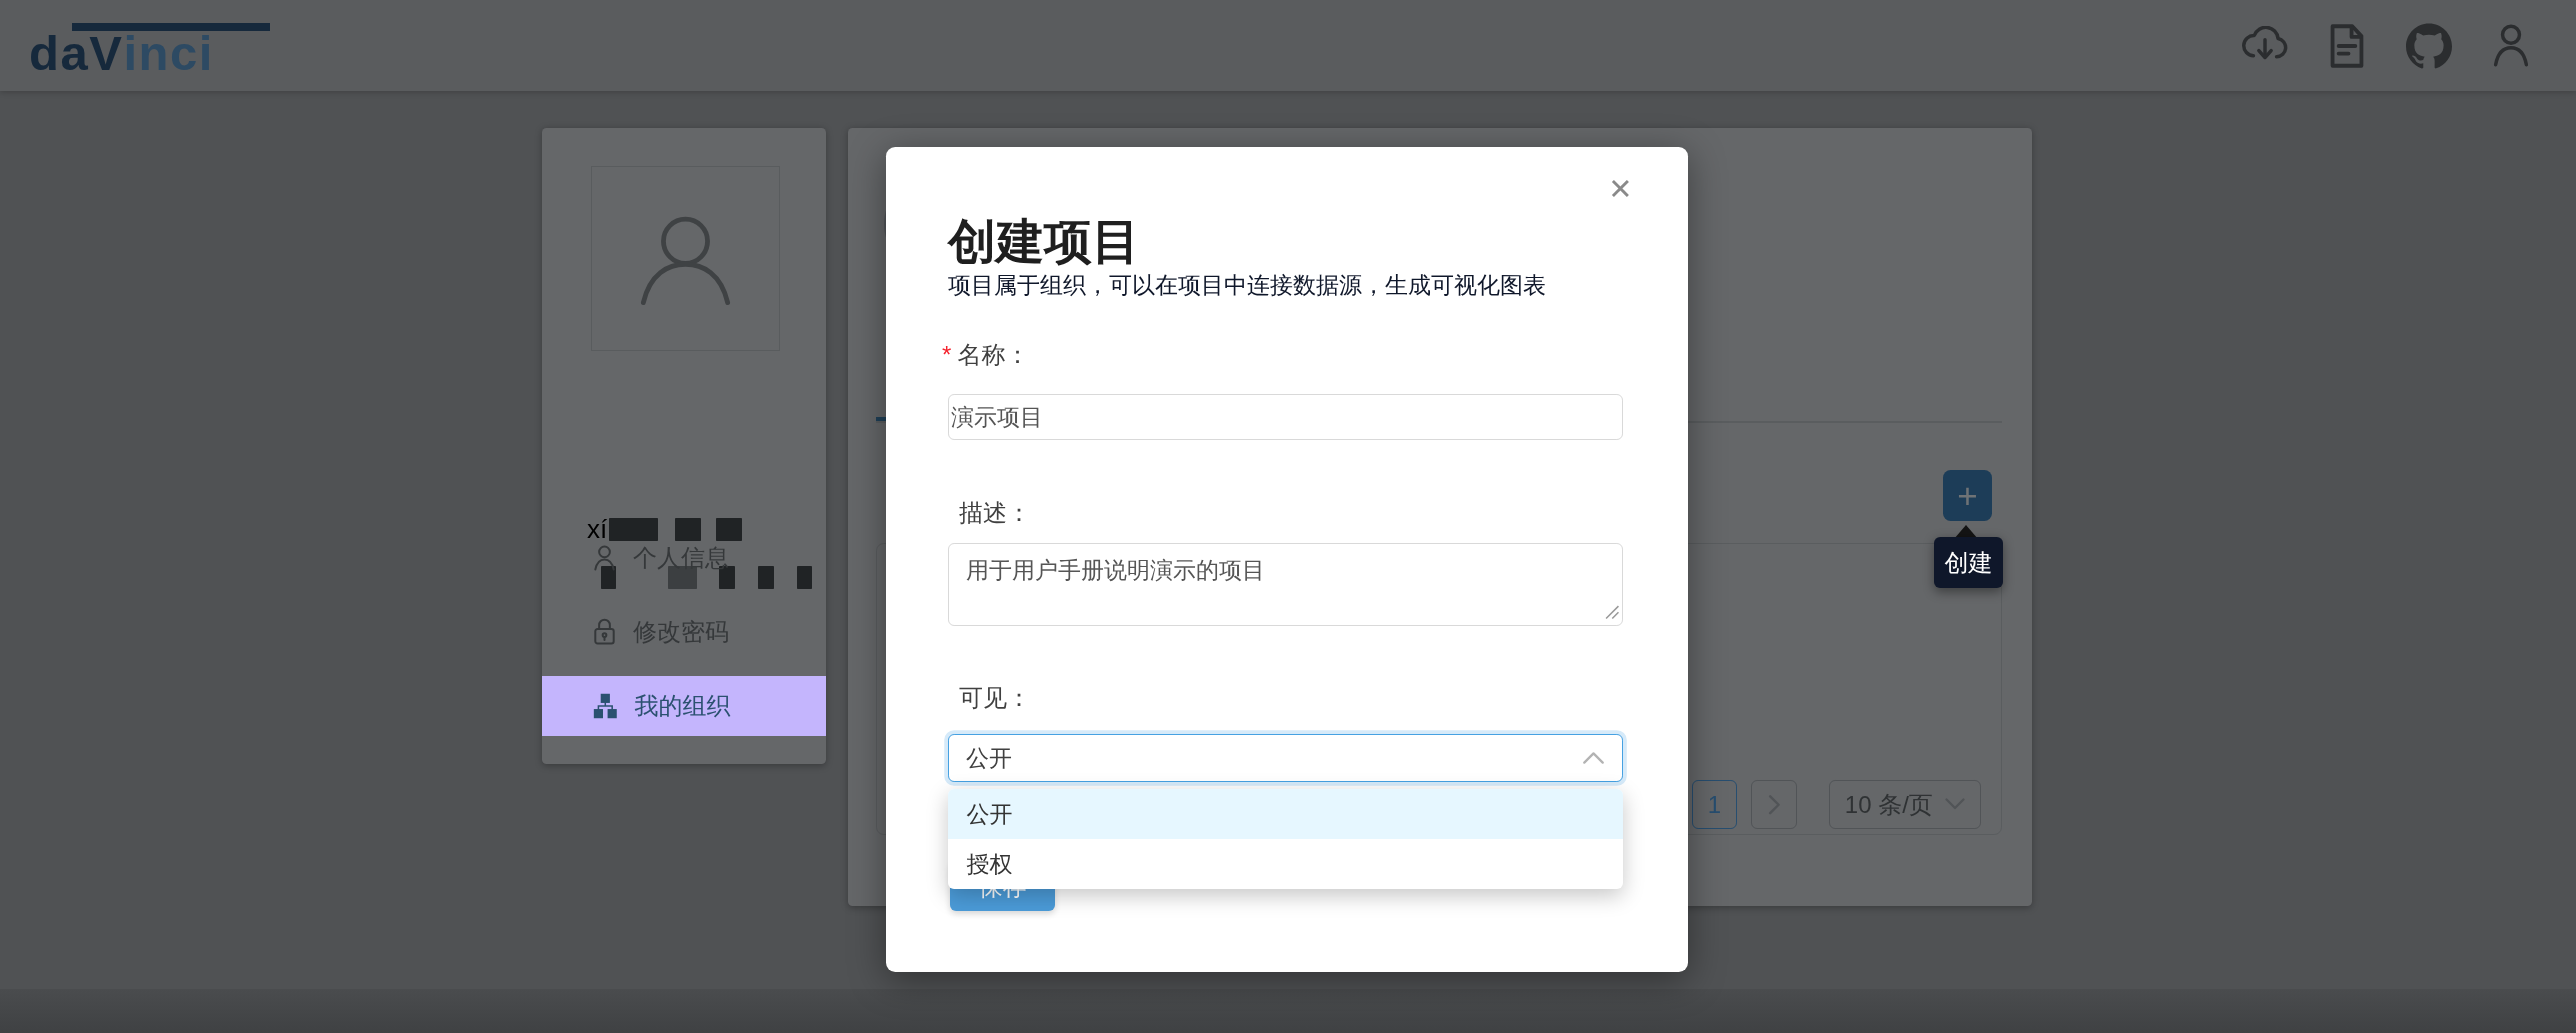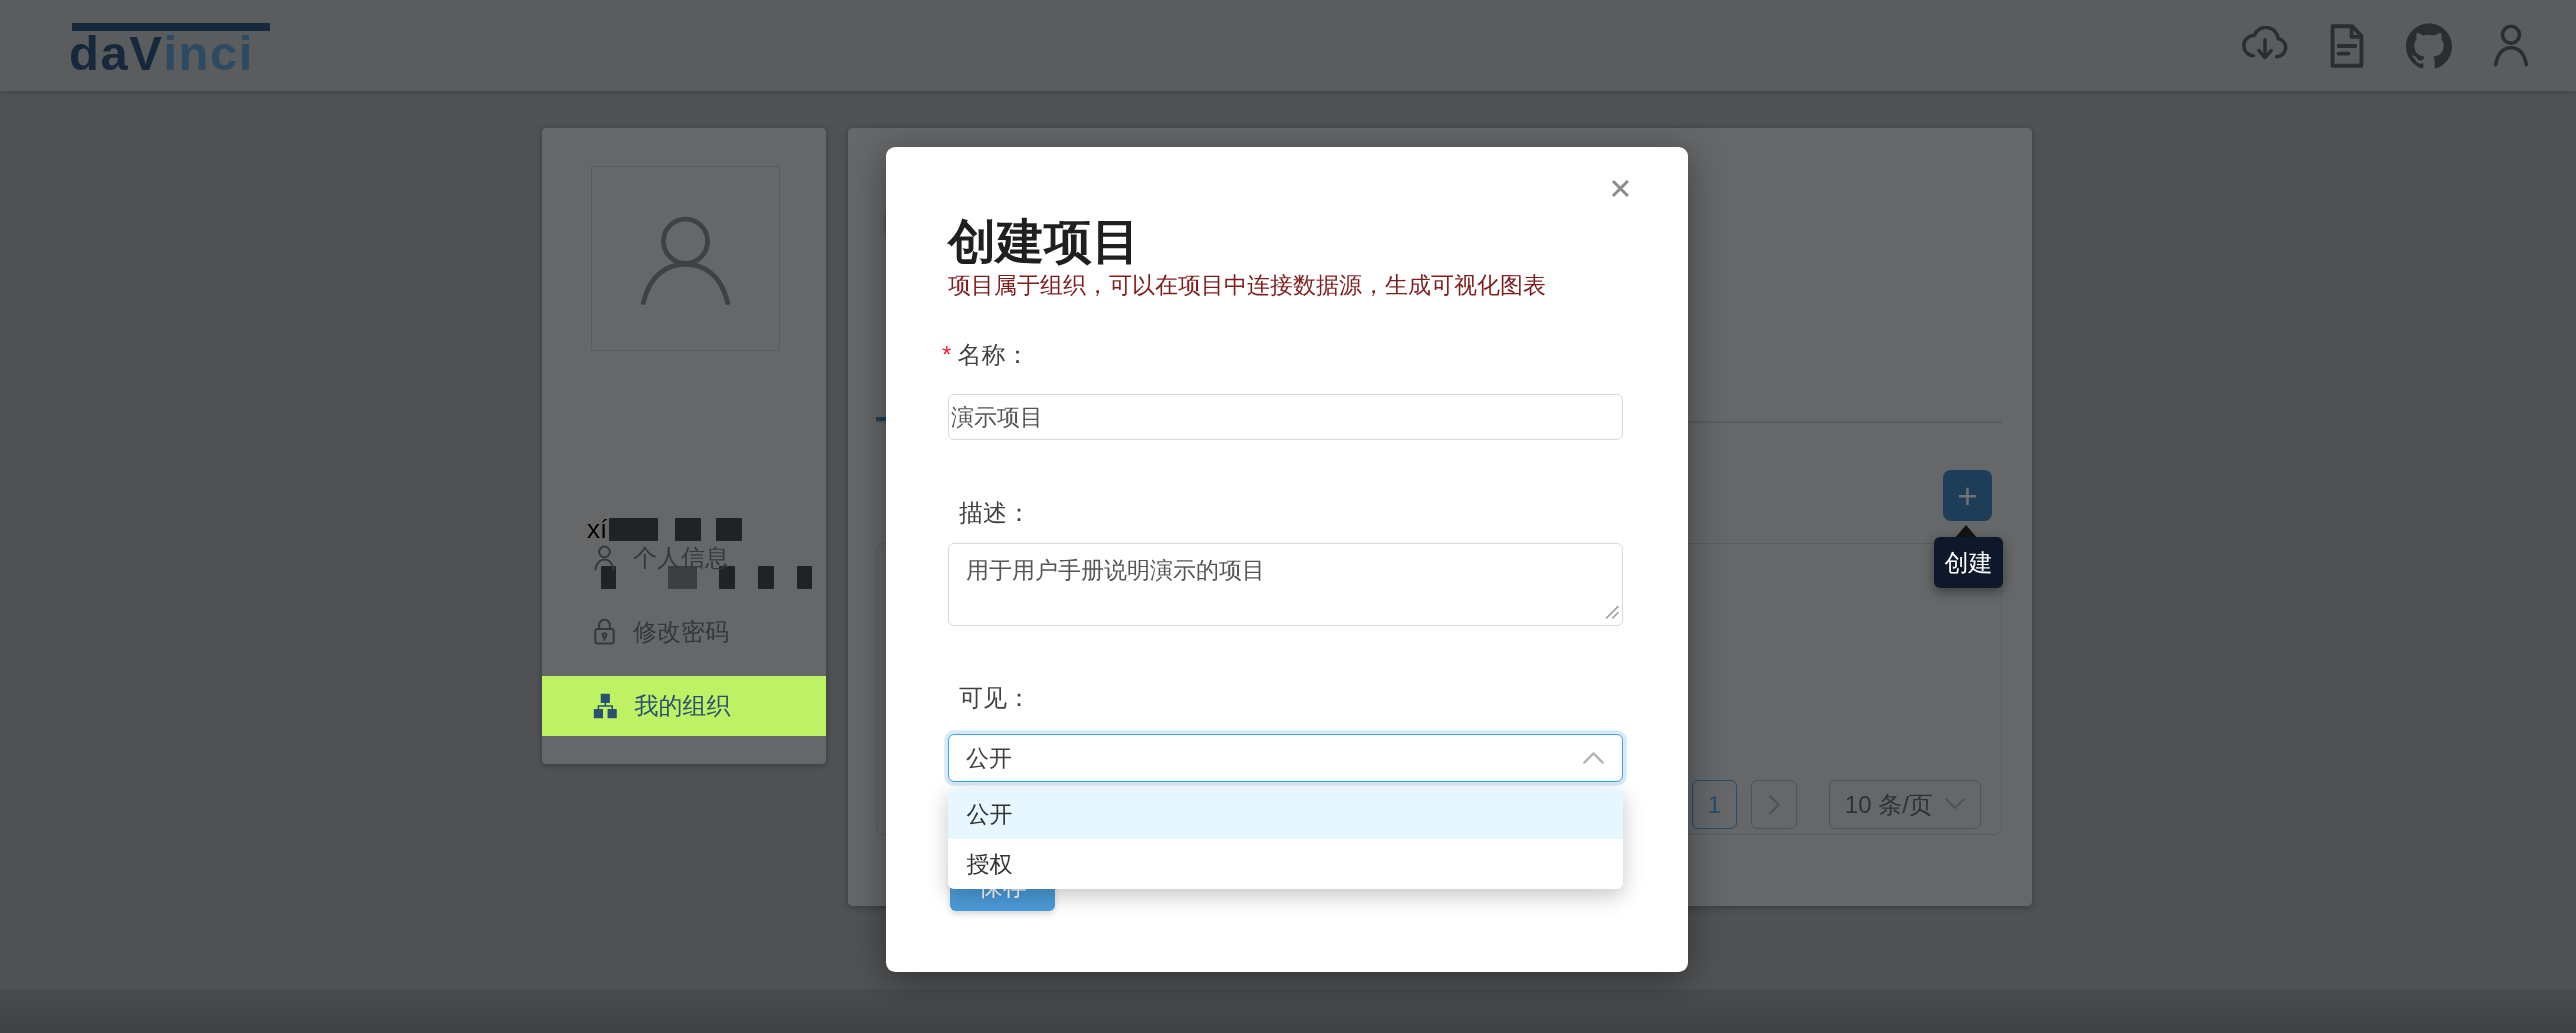--- a/index.html
+++ b/index.html
@@ -7,38 +7,38 @@
     width:2576px;height:1034px;position:relative;overflow:hidden;
     background:#505254;
     font-family:"Liberation Sans",sans-serif;
     -webkit-font-smoothing:antialiased;
   }
   .abs{position:absolute;}
 
   
   .bottom-strip{left:0;top:989px;width:2576px;height:45px;background:linear-gradient(#4a4c4e,#3f4143);}
   .header{left:0;top:0;width:2576px;height:91px;background:#5a5c5e;box-shadow:0 2.3px 6.1px rgba(0,0,0,.22);}
-  .logo{left:29px;top:12.3px;height:66px;display:flex;align-items:flex-end;font-weight:900;font-size:49px;letter-spacing:1.5px;line-height:1;cursor:pointer;margin-left:40px;}
+  .logo{left:29px;top:12.3px;height:66px;display:flex;align-items:flex-end;font-weight:900;font-size:49px;letter-spacing:1.5px;line-height:1;cursor:pointer;}
   .logo .navy{color:#16293c;}
   .logo .steel{color:#2d4a63;}
   .logo-bar{left:72px;top:23px;width:198px;height:7.7px;background:#16293c;}
   .hicons{right:41px;top:0;height:91px;display:flex;align-items:center;gap:34px;}
   .hicon{width:48px;height:48px;display:flex;align-items:center;justify-content:center;cursor:pointer;}
   .hicon svg{display:block;}
 
   .card{background:#656769;border-radius:4.6px;box-shadow:0 1.5px 7.7px rgba(0,0,0,.28);}
 
   
   .sidebar{left:542px;top:128px;width:284px;height:636px;}
   .avatar-box{left:49px;top:38px;width:187px;height:183px;border:1.5px solid #595c5e;display:flex;align-items:center;justify-content:center;}
   .uname{left:45px;top:384px;width:230px;height:34px;font-size:26px;color:#000000;display:flex;align-items:center;}
   .redact{display:inline-block;height:23px;background:#202325;margin-right:4.6px;border-radius:0.8px;}
   .row2{left:45px;top:434px;width:230px;height:31px;display:flex;align-items:center;}
   .smenu-item{left:0;width:284px;height:60px;display:flex;align-items:center;gap:17px;padding-left:51px;box-sizing:border-box;font-size:24px;color:#35383a;cursor:pointer;}
-  .smenu-item.active{background:#bef264;color:#2b5170;}
+  .smenu-item.active{background:#c4b5fd;color:#2b5170;}
   .smenu-item svg{flex:0 0 auto;}
 
   
   .main{left:848px;top:128px;width:1184px;height:778px;}
   .org-circle{left:36px;top:51px;width:86px;height:86px;border-radius:50%;border:2.3px solid #53565a;}
   .tabs-line{left:28px;top:293px;width:1126px;height:1.5px;background:#5a5d5f;}
   .tab-active-bar{left:28px;top:289px;width:91px;height:4.6px;background:#1f4058;}
   .create-btn{left:1095px;top:342px;width:49px;height:51px;background:#1d3d58;border-radius:7.7px;display:flex;align-items:center;justify-content:center;color:#6f7376;font-size:35px;font-weight:300;cursor:pointer;line-height:1;}
   .list-panel{left:28px;top:415px;width:1126px;height:292px;border:1.5px solid #5a5d5f;border-radius:7.7px;box-sizing:border-box;}
   .pag-item{top:652px;height:49px;box-sizing:border-box;border-radius:6.1px;display:flex;align-items:center;justify-content:center;font-size:24px;cursor:pointer;}
@@ -47,21 +47,21 @@
   .pag-size{left:981px;width:152px;border:1.5px solid #515457;color:#2f3234;gap:12.3px;}
 
   
   .tooltip{left:1934px;top:537px;width:69px;height:51px;background:#0f172a;border-radius:6.1px;z-index:130;display:flex;align-items:center;justify-content:center;color:#fff;font-size:24px;box-shadow:0 3.1px 10.8px rgba(0,0,0,.4);}
   .tooltip-arrow{left:1954px;top:525px;width:0;height:0;border-left:12.3px solid transparent;border-right:12.3px solid transparent;border-bottom:14px solid #141414;z-index:130;}
 
   
   .modal{left:886px;top:147px;width:802px;height:825px;background:#ffffff;border-radius:9.2px;z-index:100;box-shadow:0 7.7px 37px rgba(0,0,0,.4);}
   .modal-close{left:713px;top:20px;width:43px;height:43px;display:flex;align-items:center;justify-content:center;color:#8a8a8a;font-size:29px;font-weight:300;cursor:pointer;}
   .m-title{left:62px;top:63px;font-size:48px;font-weight:bold;color:#1f1f1f;}
-  .m-sub{left:62px;top:123px;font-size:23px;color:#7f1d1d;}
+  .m-sub{left:62px;top:123px;font-size:23px;color:#0f172a;}
   .f-label{left:56px;font-size:24px;color:#404040;}
   .f-label .req{color:#f5222d;margin-right:6.1px;}
   .t-input{left:62px;width:675px;height:46px;box-sizing:border-box;border:1.5px solid #d9d9d9;border-radius:6.1px;font-size:23px;color:#555;padding:0 2px;background:#fff;font-family:"Liberation Sans",sans-serif;outline:none;}
   .t-area{left:62px;top:396px;width:675px;height:83px;box-sizing:border-box;border:1.5px solid #d9d9d9;border-radius:6.1px;font-size:23px;color:#555;padding:10.8px 17px;resize:none;background:#fff;font-family:"Liberation Sans",sans-serif;outline:none;overflow:hidden;}
   .resize-grip{left:717px;top:456px;width:17px;height:17px;}
   .v-select{left:62px;top:587px;width:675px;height:48px;box-sizing:border-box;border:1.5px solid #46a1e2;border-radius:6.1px;box-shadow:0 0 0 3.8px rgba(70,161,226,.22);display:flex;align-items:center;font-size:23px;color:#404040;padding:0 17px;cursor:pointer;background:#fff;}
   .v-select .chev{margin-left:auto;}
   .save-btn{left:64px;top:715px;width:105px;height:49px;background:#4b9bd8;border:none;border-radius:6.1px;color:#fff;font-size:24px;display:flex;align-items:center;justify-content:center;cursor:pointer;box-shadow:0 2.3px 6.1px rgba(0,0,0,.15);font-family:"Liberation Sans",sans-serif;}
 
   

